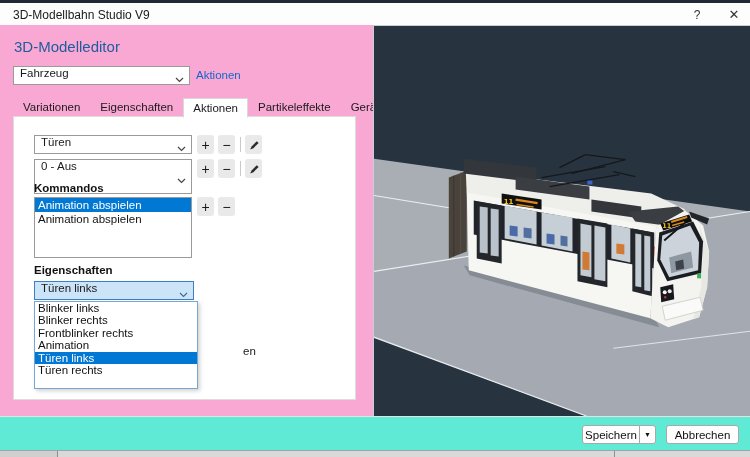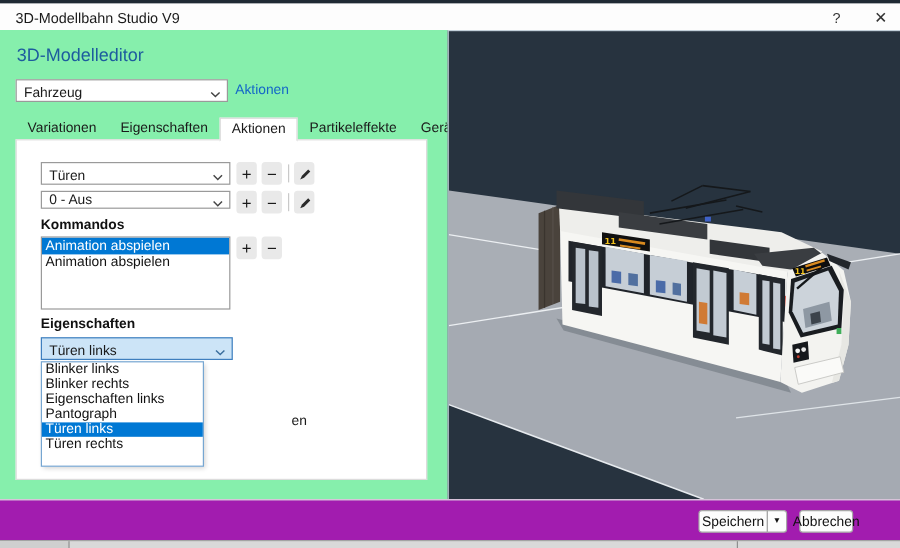--- a/index.html
+++ b/index.html
@@ -11,58 +11,58 @@
   }
   .abs{position:absolute;}
   
   #top-edge{left:0;top:0;width:750px;height:3px;background:#1f2a34;}
   
   #titlebar{left:0;top:3px;width:750px;height:22px;background:#fdfdfd;border-bottom:1px solid #ececec;}
   #title-text{left:13px;top:5px;font-size:12px;color:#1a1a1a;}
   #btn-help{left:688px;top:4px;width:18px;height:16px;font-size:12px;color:#333;text-align:center;line-height:16px;cursor:default;}
   #btn-close{left:724px;top:3px;width:20px;height:18px;font-size:13px;color:#333;text-align:center;line-height:18px;cursor:default;}
   
-  #main{left:0;top:25px;width:750px;height:391px;background:#86efac;}
+  #main{left:0;top:25px;width:750px;height:391px;background:#f9a8d4;}
   #heading{left:14px;top:13px;font-size:15px;color:#1d5c9e;}
   .combo{position:absolute;box-sizing:border-box;background:#fff;border:1px solid #9a9a9a;
-         font-size:11.5px;color:#1a1a1a;display:flex;align-items:flex-end;padding:0 18px 0 6px;}
+         font-size:11.5px;color:#1a1a1a;display:flex;align-items:flex-start;padding:0 18px 0 6px;}
   .combo .chev{position:absolute;right:5px;top:50%;margin-top:-3px;}
   #combo-type{left:13px;top:41px;width:177px;height:19px;}
   #link-vorlagen{left:196px;top:44px;font-size:11.5px;color:#1467c8;cursor:pointer;}
   
   #tabs{left:13px;top:73px;height:19px;display:flex;align-items:flex-end;font-size:11.5px;color:#1a1a1a;}
   .tab{padding:2px 9px 3px 9px;border:1px solid transparent;cursor:default;}
   .tab.active{background:#fff;border:1px solid #d9d9d9;border-bottom:1px solid #fff;margin-bottom:-1px;position:relative;z-index:3;padding-top:3px;}
   
   #panel{left:13px;top:91px;width:341px;height:282px;border:1px solid #dcdcdc;background:#fff;position:absolute;}
   #combo-action{left:20px;top:18px;width:158px;height:19px;}
-  #combo-state{left:20px;top:42px;width:158px;height:15px;}
+  #combo-state{left:20px;top:42px;width:158px;height:35px;}
   .sq-btn{position:absolute;width:17px;height:19px;background:#e9e9e9;border-radius:3px;
           display:flex;align-items:center;justify-content:center;font-size:14px;color:#1a1a1a;cursor:default;}
   .vsep{position:absolute;width:1px;height:15px;background:#c9c9c9;}
   .bold-label{position:absolute;font-size:11.5px;font-weight:bold;color:#111;}
   #listbox{left:20px;top:80px;width:158px;height:61px;border:1px solid #9a9a9a;box-sizing:border-box;overflow:hidden;background:#fff;}
   .list-item{height:14px;line-height:14px;font-size:11.5px;padding:0 3px;color:#111;white-space:nowrap;}
   .list-item.selected{background:#0078d4;color:#fff;}
   #combo-prop{left:20px;top:164px;width:160px;height:19px;background:#cce4f7;border:1px solid #3f7fbf;}
-  #prop-drop{left:20px;top:184px;width:136px;height:88px;background:#fff;border:1px solid #76a6d1;
+  #prop-drop{left:20px;top:184px;width:164px;height:88px;background:#fff;border:1px solid #76a6d1;
              box-sizing:border-box;z-index:6;box-shadow:2px 2px 4px rgba(0,0,0,0.18);}
   .opt{height:12.4px;line-height:12.4px;font-size:11.5px;padding:0 3px;color:#111;white-space:nowrap;}
   .opt.selected{background:#0078d4;color:#fff;}
   #hidden-fragment{left:183px;top:228px;font-size:11.5px;color:#1a1a1a;margin-left:46px;}
   
   #viewport{left:373px;top:25px;width:377px;height:391px;background:#27333f;border-left:1px solid #c3d0da;border-top:1px solid #c3d0da;box-sizing:border-box;}
   #viewport svg{display:block;width:100%;height:100%;}
   
-  #footer{left:0;top:416px;width:750px;height:34px;background:#a21caf;border-top:1px solid #e3e3e3;box-sizing:border-box;}
+  #footer{left:0;top:416px;width:750px;height:34px;background:#5eead4;border-top:1px solid #e3e3e3;box-sizing:border-box;}
   .f-btn{position:absolute;top:8px;height:19px;box-sizing:border-box;background:#fdfdfd;border:1px solid #a8a8a8;
          font-size:11.5px;color:#111;display:flex;align-items:center;justify-content:center;cursor:default;}
   #btn-save{left:582px;width:58px;border-radius:3px 0 0 3px;}
   #btn-save-arrow{left:639px;width:17px;border-radius:0 3px 3px 0;font-size:7px;}
-  #btn-cancel{left:666px;width:45px;border-radius:3px;}
+  #btn-cancel{left:666px;width:73px;border-radius:3px;}
   
   #bottom-strip{left:0;top:450px;width:750px;height:7px;background:#d9d9d9;border-top:1px solid #a3a3a3;box-sizing:border-box;}
   #strip-left{left:0;top:0;width:57px;height:7px;background:#cfcfcf;}
   .strip-div{position:absolute;top:0;width:1px;height:7px;background:#8f8f8f;}
 </style>
 </head>
 <body>
 
 <div class="abs" id="top-edge"></div>
 
@@ -144,22 +144,22 @@
       <span>Türen links</span>
       <span class="chev">
         <svg width="9" height="6">
             <polyline points="1,1 4.5,4.5 8,1" fill="none" stroke="#3c6f9e" stroke-width="1.2"></polyline>
           </svg>
       </span>
     </div>
     <div class="abs" id="prop-drop">
       <div class="opt">Blinker links</div>
       <div class="opt">Blinker rechts</div>
-      <div class="opt">Eigenschaften links</div>
-      <div class="opt">Pantograph</div>
+      <div class="opt">Frontblinker rechts</div>
+      <div class="opt">Animation</div>
       <div class="opt selected">Türen links</div>
       <div class="opt">Türen rechts</div>
     </div>
   </div>
 
   <div class="abs" id="viewport" style="left:373px;top:0;">
     <svg viewBox="0 0 377 391" preserveAspectRatio="none">
 
       <polygon points="0,133 377,186 377,391 213,391 0,312" fill="#a9aeb5"></polygon>
       <polygon points="0,246 377,186 377,391 213,391 0,312" fill="#a5aab2"></polygon>

